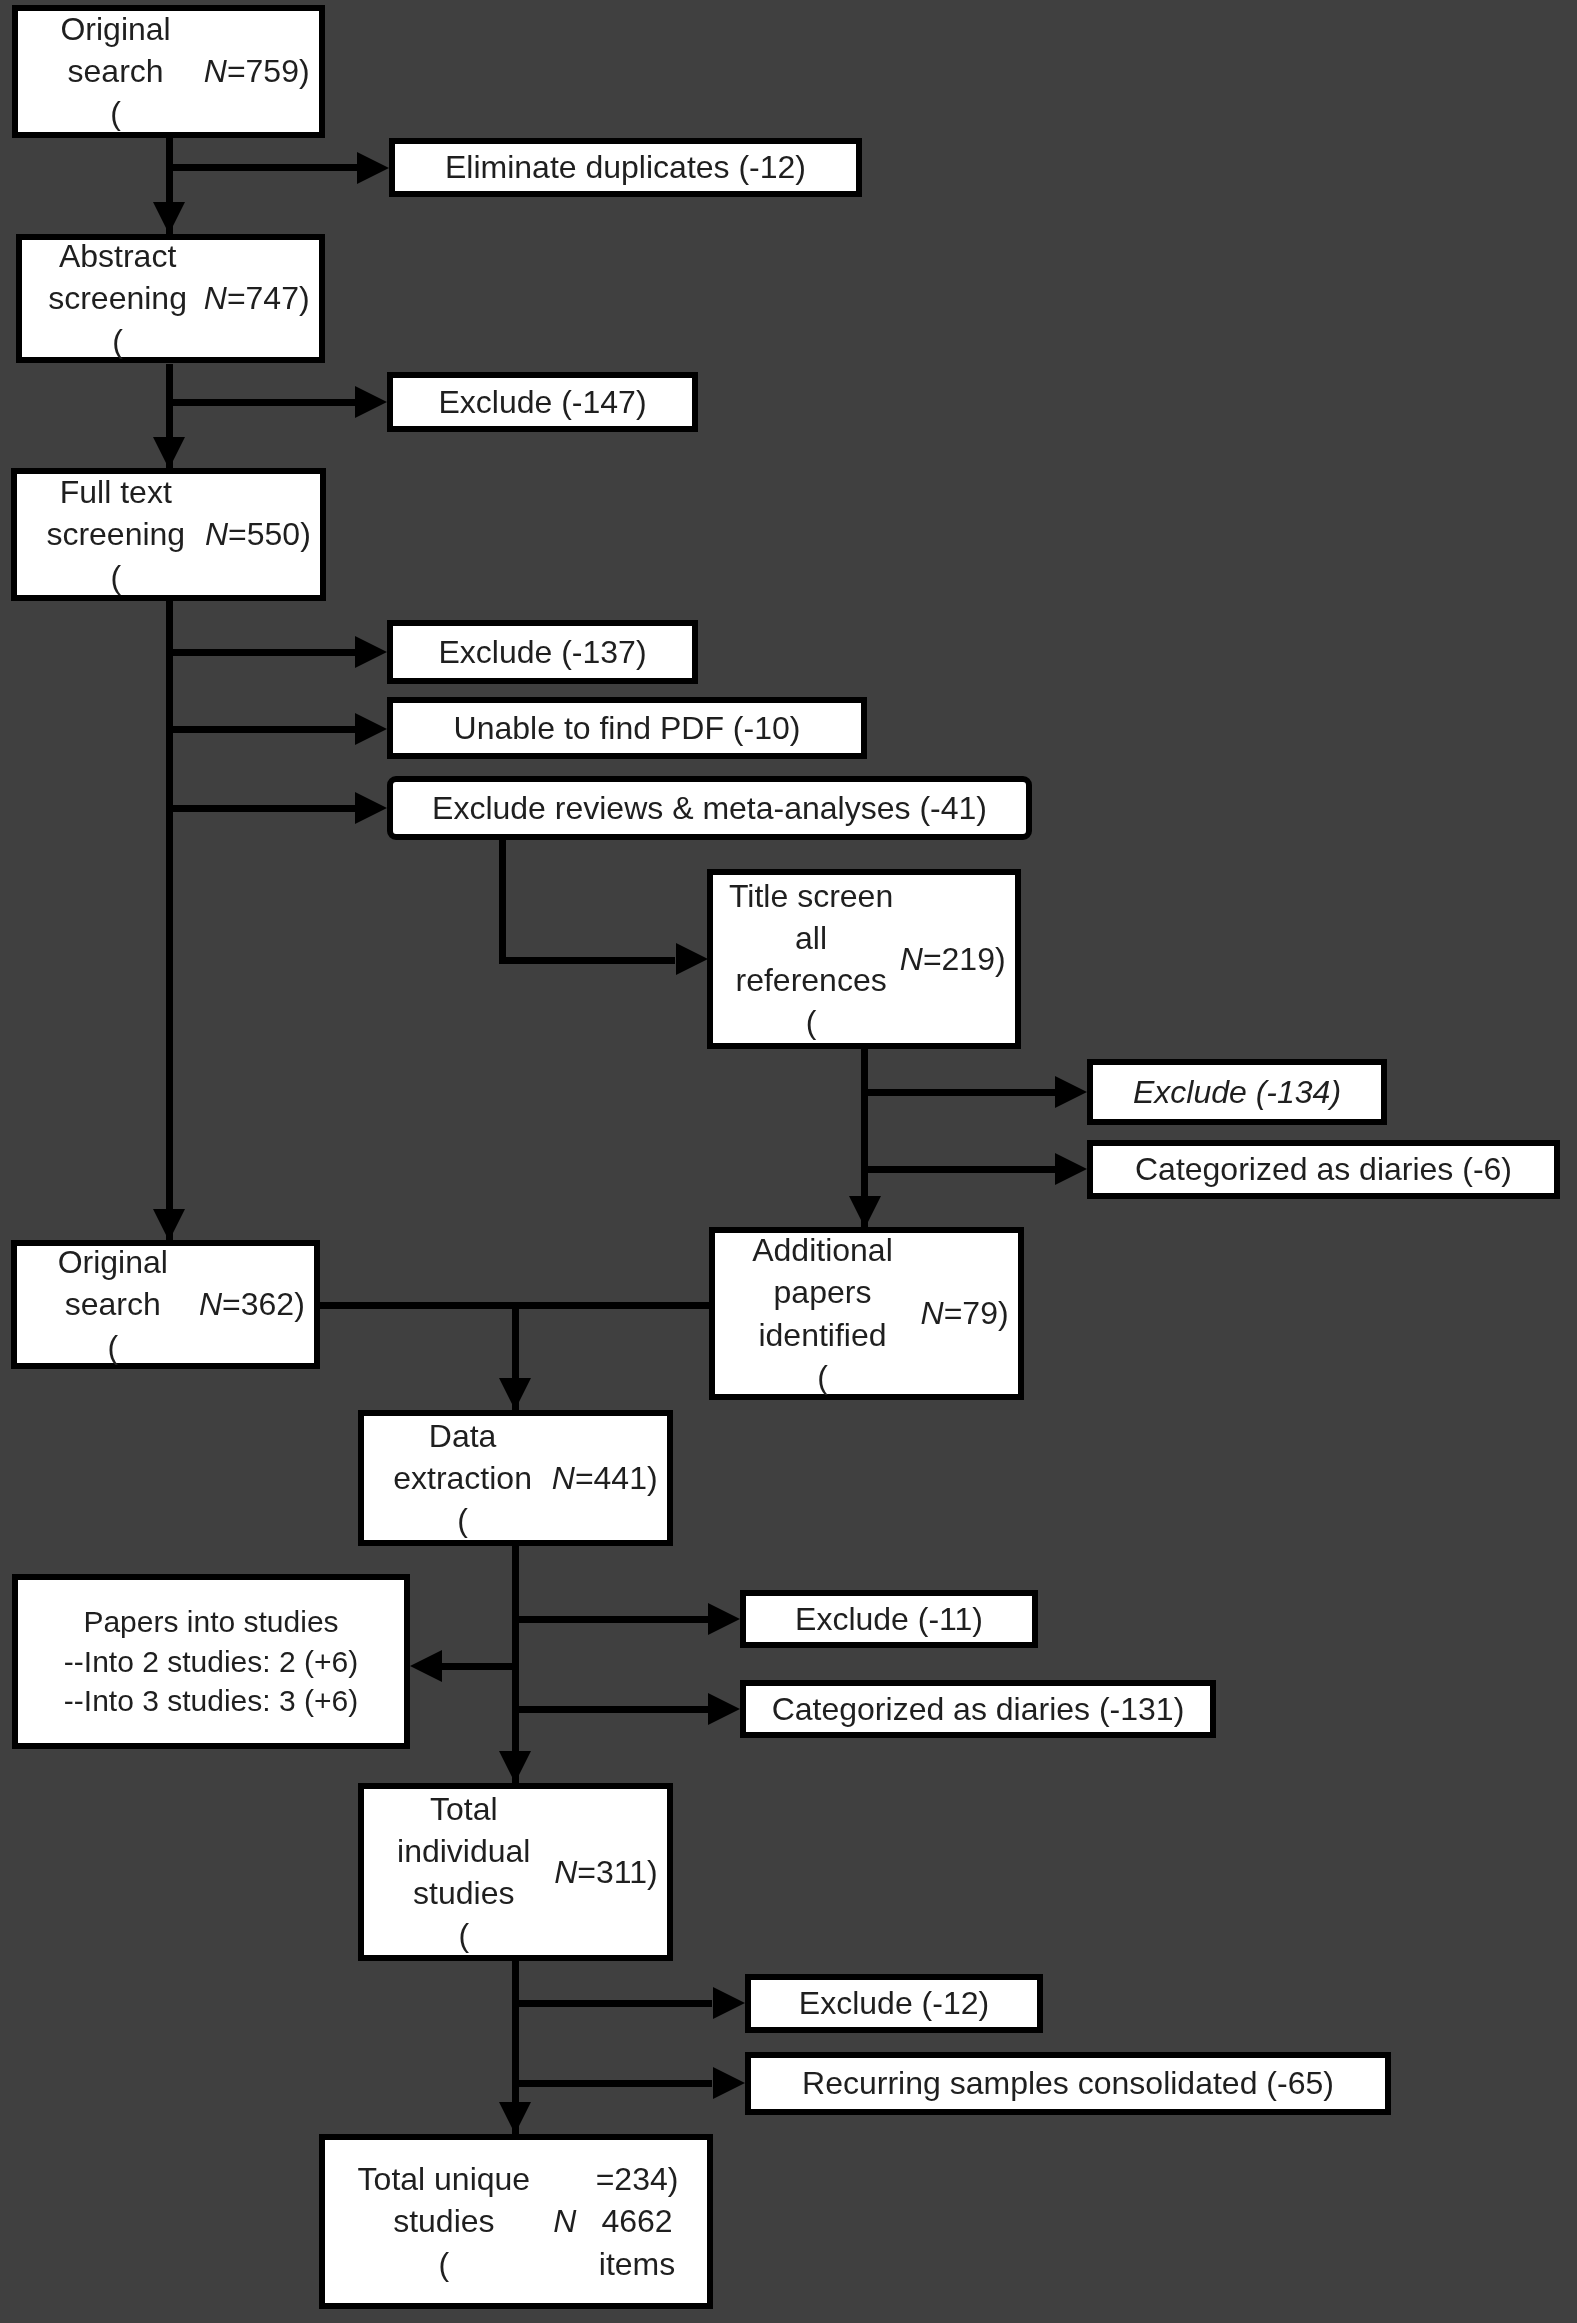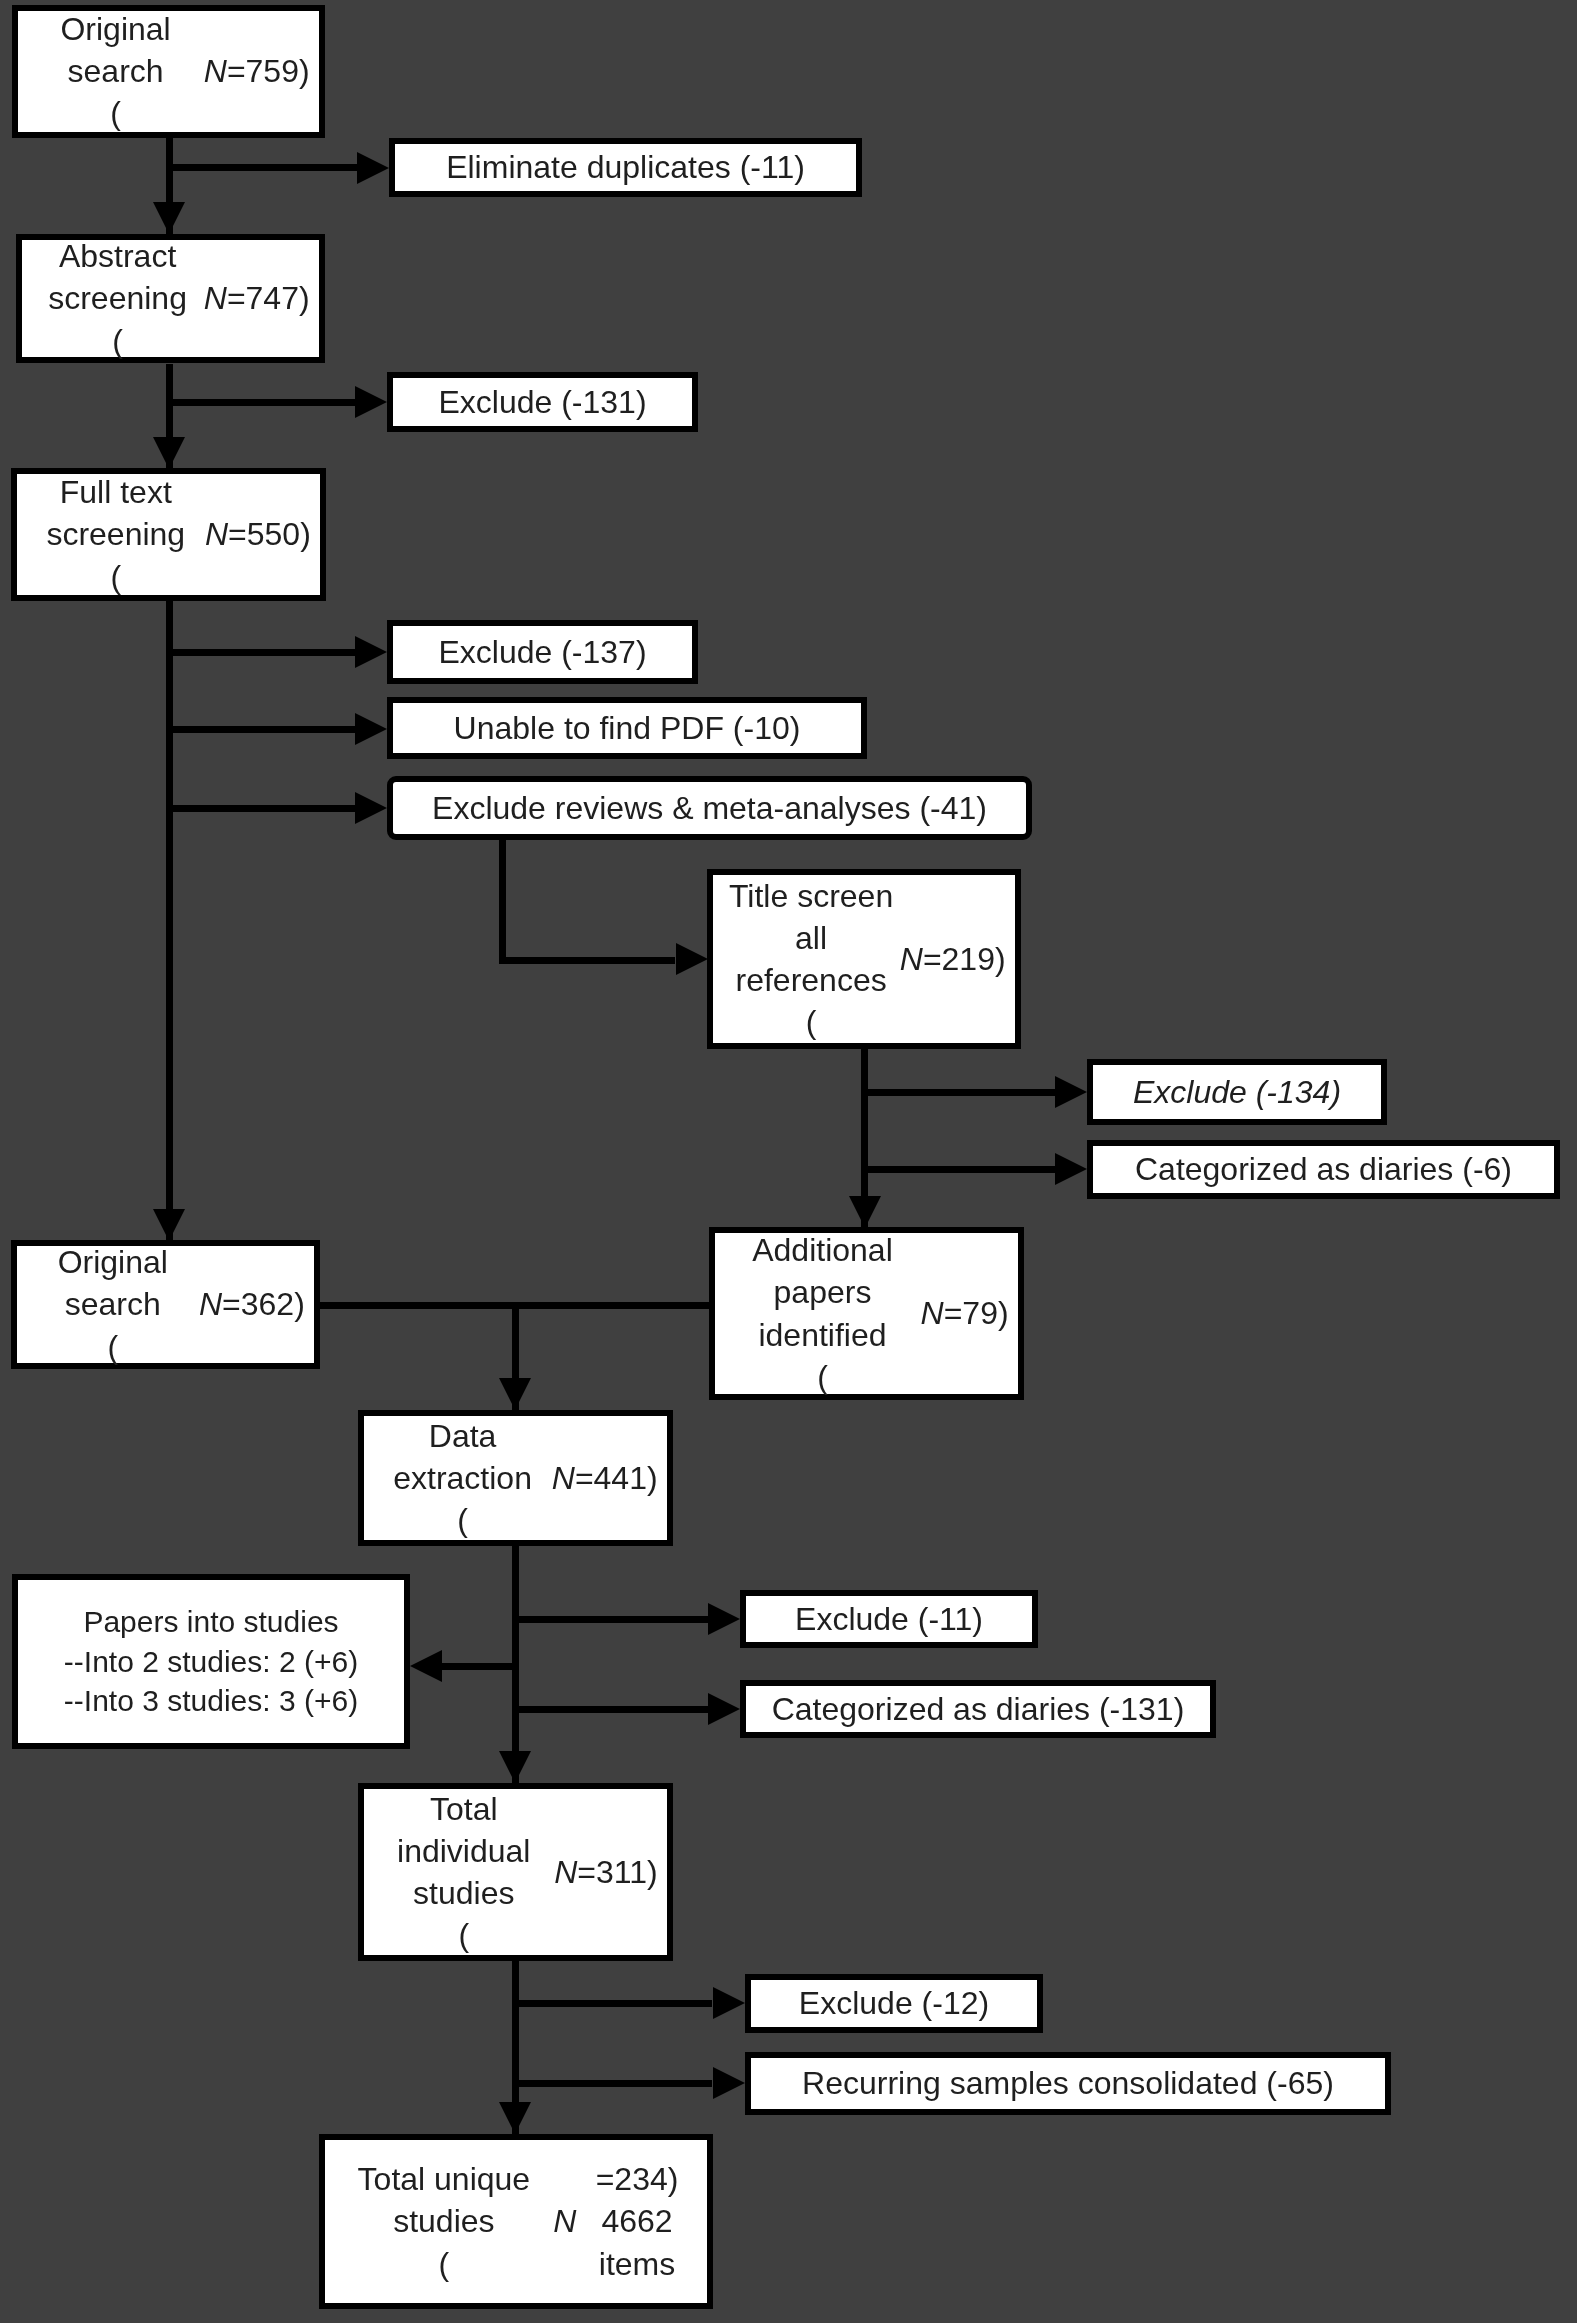--- a/index.html
+++ b/index.html
@@ -60,25 +60,25 @@
     border-top: 32px solid #000000;
   }
 </style>
 </head>
 <body>
 
 <div class="canvas">
 
   <div class="node" style="left:12px; top:4.7px; width:313px; height:133px;">Original search<br>(<i>N</i>=759)</div>
 
-  <div class="node" style="left:389px; top:138px; width:473px; height:59px;">Eliminate duplicates (-11)</div>
+  <div class="node" style="left:389px; top:138px; width:473px; height:59px;">Eliminate duplicates (-12)</div>
 
   <div class="node" style="left:16px; top:234px; width:309px; height:129px;">Abstract screening<br>(<i>N</i>=747)</div>
 
-  <div class="node" style="left:387px; top:372px; width:311px; height:60px;">Exclude (-131)</div>
+  <div class="node" style="left:387px; top:372px; width:311px; height:60px;">Exclude (-147)</div>
 
   <div class="node" style="left:11.2px; top:468px; width:315px; height:133px;">Full text screening<br>(<i>N</i>=550)</div>
 
   <div class="node" style="left:387px; top:620px; width:311px; height:64px;">Exclude (-137)</div>
 
   <div class="node" style="left:387px; top:697px; width:480px; height:62px;">Unable to find PDF (-10)</div>
 
   <div class="node" style="left:387px; top:776px; width:645px; height:64px;border-radius:9px;">Exclude reviews &amp; meta-analyses (-41)</div>
 
   <div class="node" style="left:707px; top:869px; width:314px; height:180px;">Title screen all<br>references<br>(<i>N</i>=219)</div>

